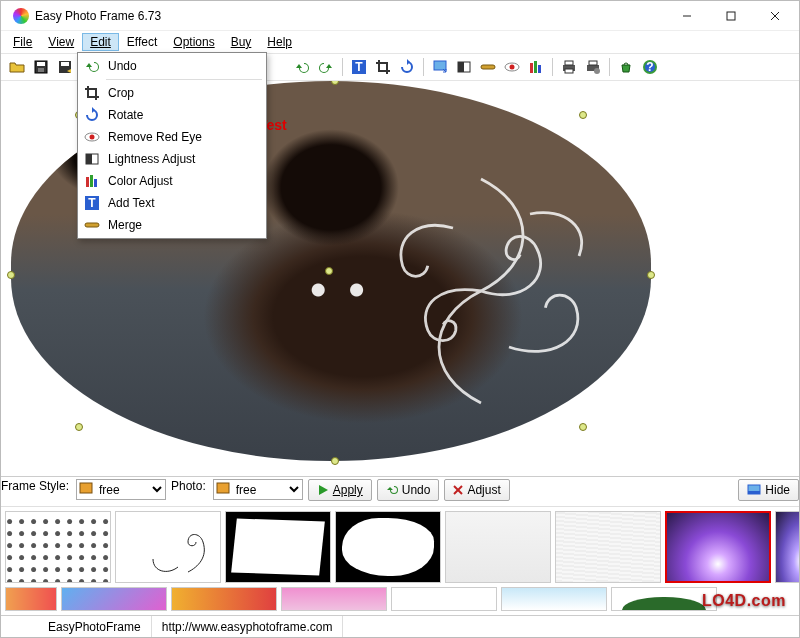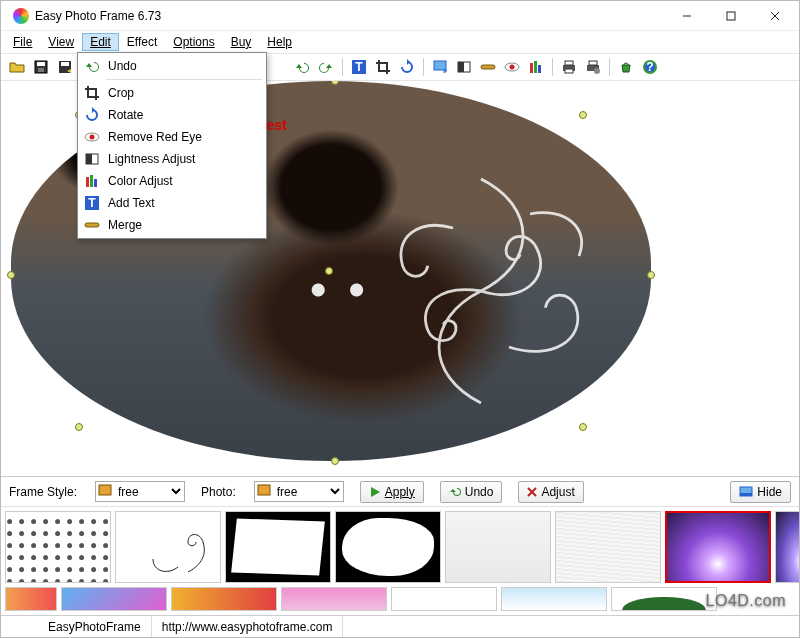--- a/index.html
+++ b/index.html
@@ -33,40 +33,40 @@
   linear-gradient(180deg, #6a5747 0 35%, #4a5158 55%, #3a4048 100%); }
 .photo-text { position: absolute; top: 36px; left: 200px; color: #e00000; font-weight: bold; font-size: 14px; }
 .swirl { position: absolute; right: 30px; bottom: 30px; width: 280px; height: 280px; opacity: 0.9; }
 .handle { position: absolute; width: 8px; height: 8px; border-radius: 50%; background: #dde88a; border: 1px solid #7a7a20; }
 
 .dropdown { position: absolute; left: 77px; top: 52px; width: 190px; background: #fff; border: 1px solid #888; box-shadow: 2px 3px 6px rgba(0,0,0,0.25); padding: 2px; z-index: 50; }
 .dropdown .dd-item { display: flex; align-items: center; height: 22px; padding: 0 8px 0 4px; gap: 8px; }
 .dropdown .dd-icon { width: 16px; height: 16px; display: flex; align-items: center; justify-content: center; }
 .dropdown .dd-sep { height: 1px; background: #ddd; margin: 2px 2px 2px 26px; }
 
-.controls { height: 30px; display: flex; align-items: center; gap: 16px; padding: 2px 8px; border-top: 1px solid #ccc; background: #fff; }
+.controls { height: 30px; display: flex; align-items: flex-start; gap: 5px; padding: 2px 0; border-top: 1px solid #ccc; background: #fff; }
 .controls label { margin-right: 2px; }
 .controls select { height: 21px; width: 90px; border: 1px solid #aaa; background: #fff; padding-left: 18px; }
 .sel-wrap { position: relative; display: inline-block; }
 .sel-wrap .sel-ico { position: absolute; left: 3px; top: 3px; width: 14px; height: 14px; }
 .btn { height: 22px; padding: 0 8px; border: 1px solid #aaa; background: linear-gradient(#fdfdfd,#ececec); display: inline-flex; align-items: center; gap: 4px; border-radius: 2px; }
 .btn .ul { text-decoration: underline; }
 .controls .spacer { flex: 1; }
 
 .thumbs-wrap { border-top: 1px solid #e0e0e0; }
 .thumbs { height: 80px; display: flex; gap: 4px; padding: 4px; overflow: hidden; background: #fff; }
 .thumb { width: 106px; height: 72px; border: 1px solid #ccc; flex: 0 0 auto; position: relative; }
 .thumb.sel { border: 2px solid #e00000; }
 .row2 { height: 28px; display: flex; gap: 4px; padding: 0 4px 4px; overflow: hidden; }
 .row2 .t2 { width: 106px; height: 24px; border: 1px solid #ccc; flex: 0 0 auto; }
 
 .statusbar { height: 22px; border-top: 1px solid #ccc; display: flex; align-items: center; background: #fff; padding-left: 37px; }
 .statusbar .cell { padding: 0 10px; border-right: 1px solid #ddd; height: 100%; display: flex; align-items: center; }
 
-.watermark { position: absolute; right: 14px; bottom: 28px; color: #737373; font-size: 16px; letter-spacing: 0.5px; text-shadow: 0 1px 3px rgba(0,0,0,0.6); font-weight: 400; z-index: 200; }
+.watermark { position: absolute; right: 14px; bottom: 28px; color: #b91c1c; font-size: 16px; letter-spacing: 0.5px; text-shadow: 0 1px 3px rgba(0,0,0,0.6); font-weight: 700; z-index: 200; }
 </style>
 </head>
 <body>
 
 <div class="window">
 
   <div class="titlebar">
     <div class="app-icon"></div>
     <div class="title">Easy Photo Frame 6.73</div>
     <div class="win-btn">

